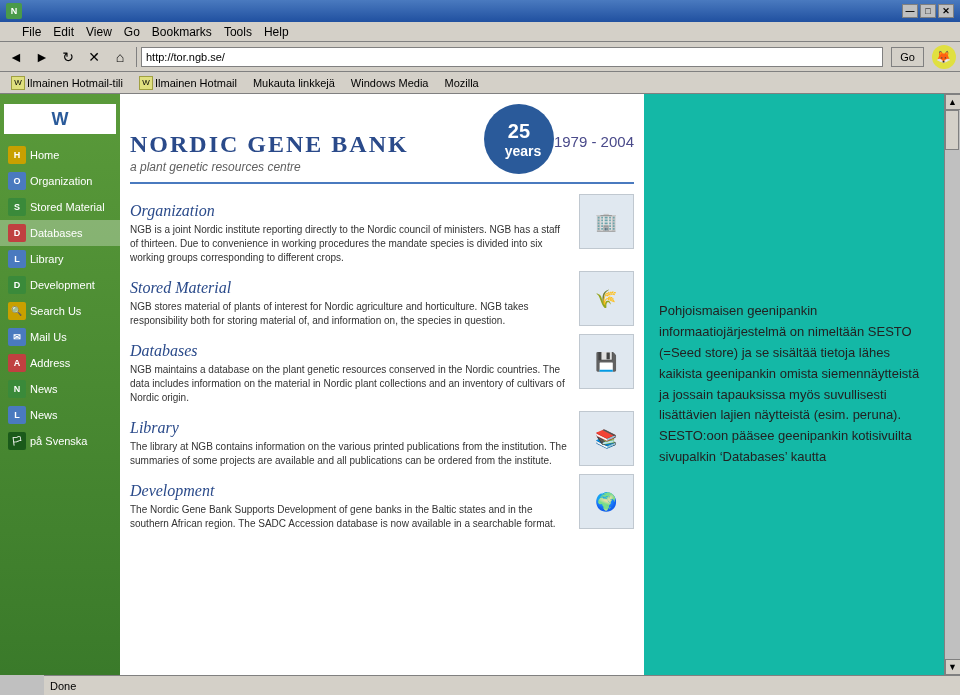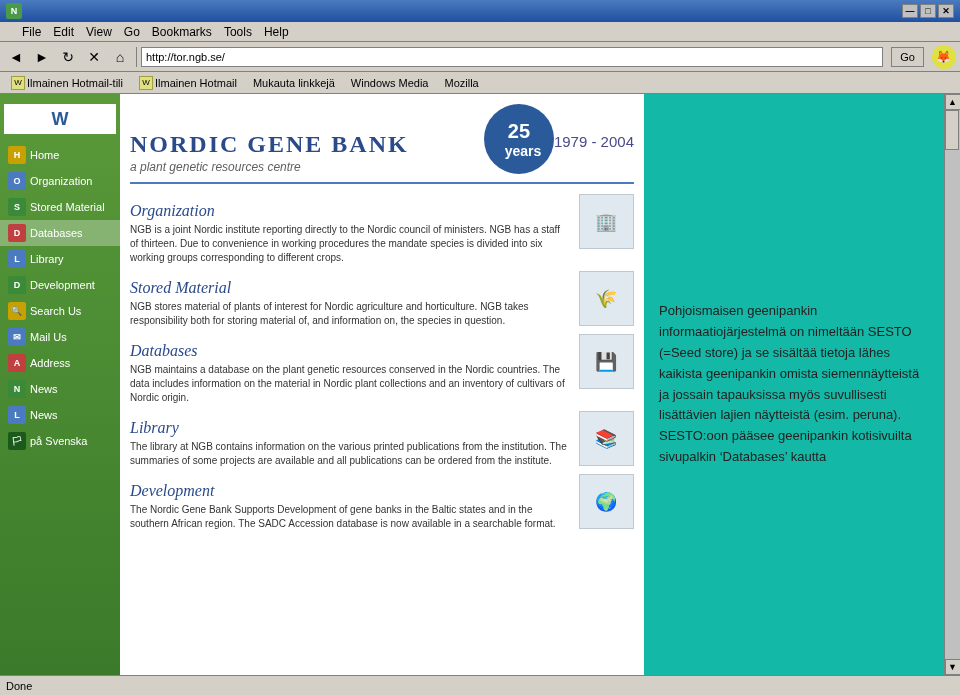--- a/index.html
+++ b/index.html
@@ -116,20 +116,21 @@
 
     
     .statusbar {
       background: #d4d0c8;
       border-top: 1px solid #808080;
       height: 20px;
       display: flex;
       align-items: center;
       padding: 0 6px;
       font-size: 11px;
+      margin-left: 44px;
     }
 
     
     .sidebar {
       width: 120px;
       background: linear-gradient(to bottom, #5a9a3a, #3a7a2a);
       padding-top: 10px;
       flex-shrink: 0;
     }
 

